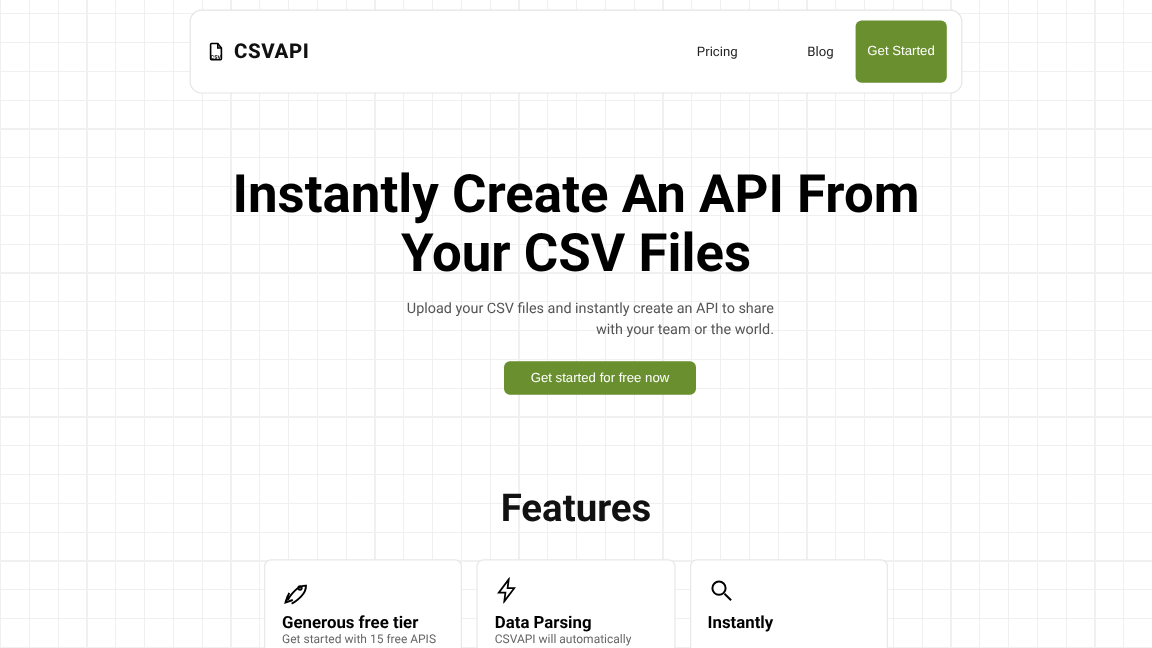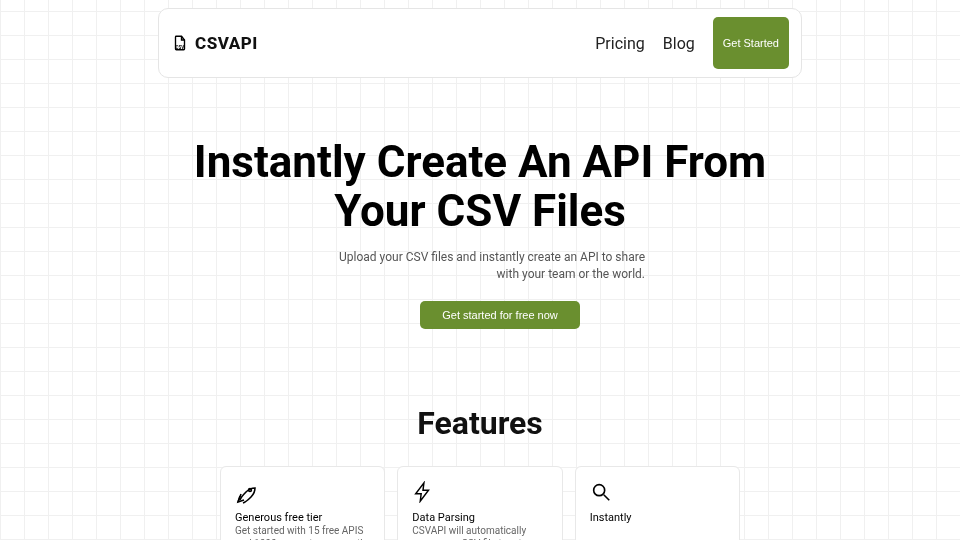--- a/index.html
+++ b/index.html
@@ -15,21 +15,21 @@
 .nav-wrap {
   margin:8px auto 0; width:644px;
   border:1px solid #e5e5e5; border-radius:10px;
   background:#fff;
   display:flex; align-items:center; justify-content:space-between;
   padding:8px 12px;
 }
 .logo-side { display:flex; align-items:center; gap:6px; }
 .logo-text { font-weight:800; font-size:17px; letter-spacing:0.5px; }
 .nav-links { display:flex; align-items:center; gap:18px; }
-.nav-link { font-size:16px; color:#222; text-decoration:none; cursor:pointer; }
+.nav-link { font-size:11px; color:#222; text-decoration:none; cursor:pointer;margin-left:40px; }
 .btn {
   background:#6a8f2f; color:#fff; border:none; border-radius:5px;
   font-size:11px; padding:20px 10px; cursor:pointer;
 }
 .btn-lg { padding:8px 22px;margin-left:40px; }
 
 .hero { text-align:center; margin-top:60px; }
 .hero h1 {
   font-size:44px; font-weight:700; line-height:1.12;
   max-width:620px; margin:0 auto; color:#000;
@@ -46,21 +46,21 @@
 
 .cards {
   width:520px; margin:24px auto 0;
   display:flex; gap:12px;
 }
 .card {
   flex:1; background:#fff; border:1px solid #e8e8e8; border-radius:6px;
   text-align:left; padding:14px 14px 16px;
 }
 .card .icon { width:24px; height:24px; margin-bottom:6px; }
-.card h3 { font-size:11px; font-weight:400; margin-bottom:0; color:#000; }
+.card h3 { font-size:14px; font-weight:700; margin-bottom:0; color:#000; }
 .card p  { font-size:10px; line-height:1.3; color:#666; }
 svg { display:block; stroke:#000; fill:none; }
 </style>
 </head>
 <body>
 
 <div class="nav-wrap">
   <div class="logo-side">
     <span>
       <svg width="18" height="18" viewBox="0 0 24 24" stroke-width="1.8">

